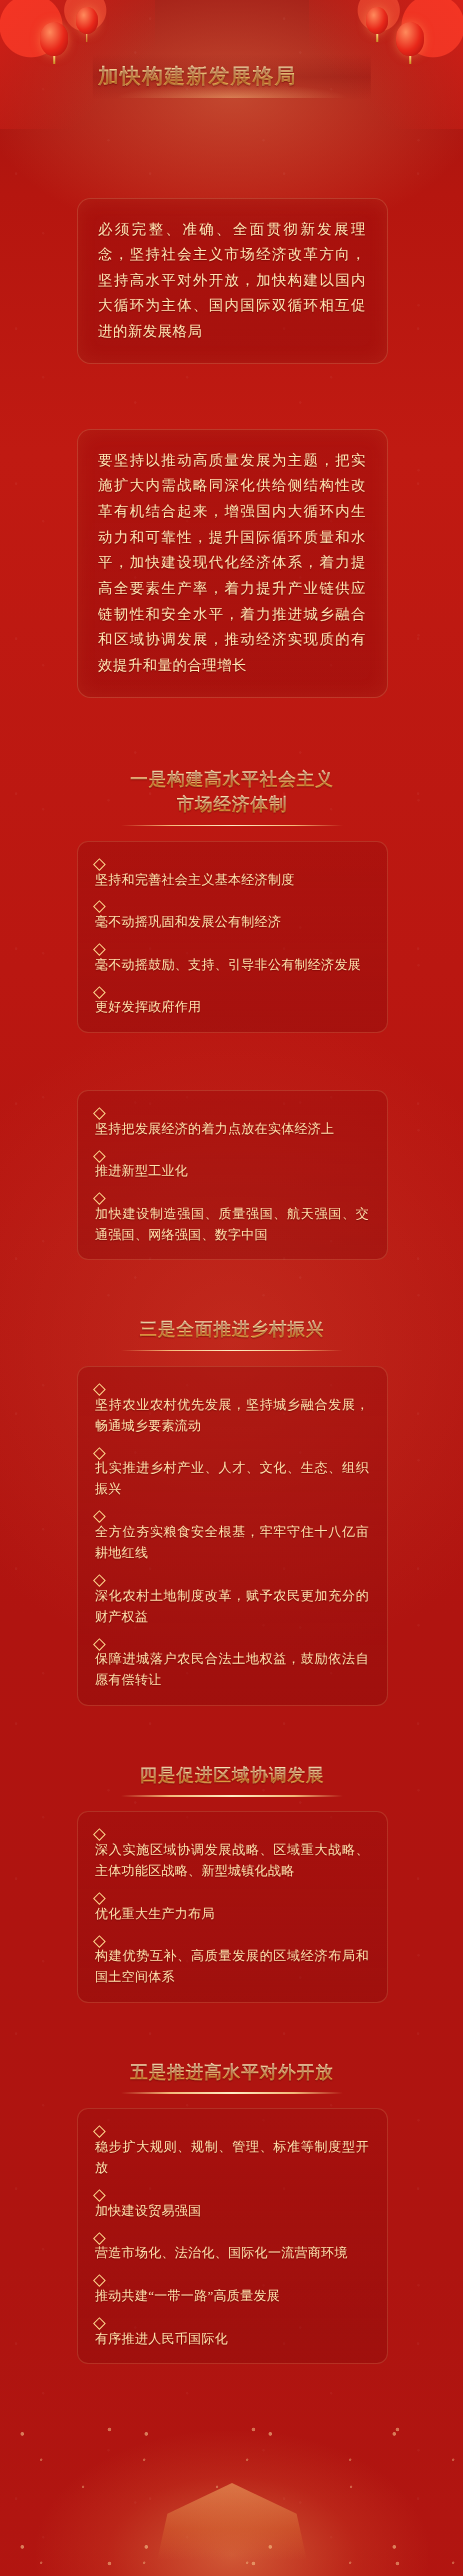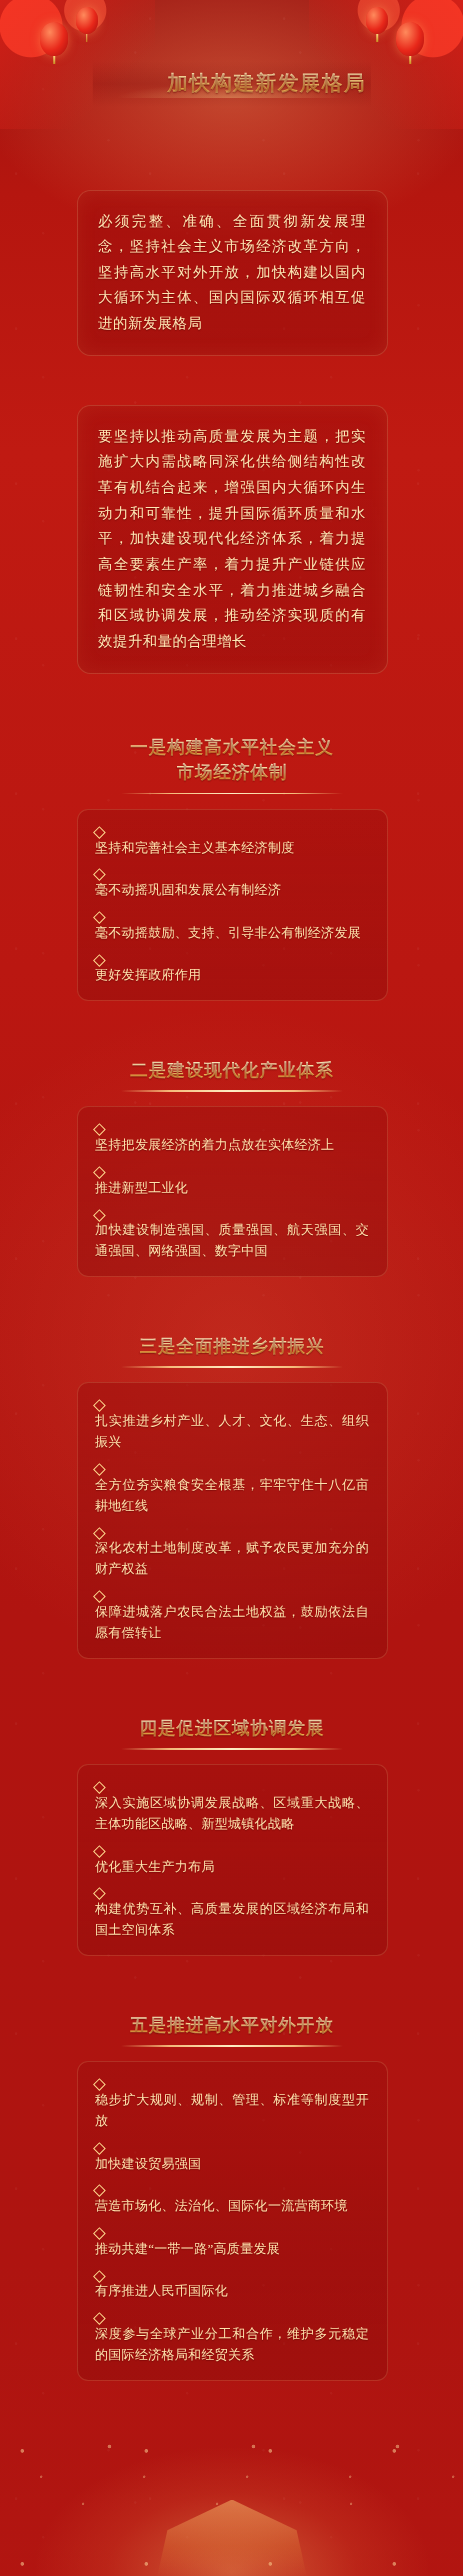--- a/index.html
+++ b/index.html
@@ -93,24 +93,24 @@
     width: 330px;
     height: 49px;
     background:
       radial-gradient(ellipse 165px 20.6px at 50% 100%, rgba(255,214,140,0.40), rgba(255,214,140,0) 70%);
   }
 
   .title-plate {
     position: absolute;
     left: 50%;
     transform: translateX(-50%);
-    top: 61px;
+    top: 54px;
     width: 268px;
     padding: 8.2px 5.2px 9.3px;
-    text-align: right;
+    text-align: left;
     background: linear-gradient(180deg, rgba(146,12,12,0.0) 0%, rgba(120,8,8,0.25) 50%, rgba(146,12,12,0.0) 100%);
   }
   .title-line {
     font-family: "Liberation Serif", serif;
     font-weight: bold;
     font-size: 20.6px;
     letter-spacing: 1.5px;
     line-height: 1.38;
     color: #ffe9b0;
     background: linear-gradient(180deg,#fff4d0 0%,#ffd77e 45%,#f0b34a 70%,#ffe8ae 100%);
@@ -123,21 +123,21 @@
   
   .content {
     position: relative;
     padding: 0 49px;
     box-sizing: border-box;
   }
 
   
   .quote-card {
     position: relative;
-    margin: 4px auto;
+    margin: 12px auto;
     width: 311px;
     border-radius: 13.4px;
     background: linear-gradient(180deg, rgba(160,14,12,0.55) 0%, rgba(140,10,10,0.42) 100%);
     border: 0.5px solid rgba(255,200,140,0.22);
     box-shadow: inset 0 0 20.6px rgba(255,150,90,0.10);
     padding: 17.5px 20.6px 18.5px;
     box-sizing: border-box;
   }
   .quote-card p {
     margin: 0;
@@ -346,24 +346,20 @@
         <span class="btxt">毫不动摇鼓励、支持、引导非公有制经济发展</span>
       </div>
       <div class="bullet">
         <span class="diamond"></span>
         <span class="btxt">更好发挥政府作用</span>
       </div>
     </div>
 
     <div class="gap-110"></div>
 
-    <div class="sec-head">
-      <div class="txt">二是建设现代化产业体系</div>
-      <div class="rule"></div>
-    </div>
     <div class="list-card">
       <div class="bullet">
         <span class="diamond"></span>
         <span class="btxt">坚持把发展经济的着力点放在实体经济上</span>
       </div>
       <div class="bullet">
         <span class="diamond"></span>
         <span class="btxt">推进新型工业化</span>
       </div>
       <div class="bullet">
@@ -374,20 +370,24 @@
 
     <div class="gap-110"></div>
 
     <div class="sec-head">
       <div class="txt">三是全面推进乡村振兴</div>
       <div class="rule"></div>
     </div>
     <div class="list-card">
       <div class="bullet">
         <span class="diamond"></span>
+        <span class="btxt">坚持农业农村优先发展，坚持城乡融合发展，畅通城乡要素流动</span>
+      </div>
+      <div class="bullet">
+        <span class="diamond"></span>
         <span class="btxt">扎实推进乡村产业、人才、文化、生态、组织振兴</span>
       </div>
       <div class="bullet">
         <span class="diamond"></span>
         <span class="btxt">全方位夯实粮食安全根基，牢牢守住十八亿亩耕地红线</span>
       </div>
       <div class="bullet">
         <span class="diamond"></span>
         <span class="btxt">深化农村土地制度改革，赋予农民更加充分的财产权益</span>
       </div>
@@ -437,24 +437,20 @@
         <span class="diamond"></span>
         <span class="btxt">营造市场化、法治化、国际化一流营商环境</span>
       </div>
       <div class="bullet">
         <span class="diamond"></span>
         <span class="btxt">推动共建“一带一路”高质量发展</span>
       </div>
       <div class="bullet">
         <span class="diamond"></span>
         <span class="btxt">有序推进人民币国际化</span>
-      </div>
-      <div class="bullet">
-        <span class="diamond"></span>
-        <span class="btxt">深度参与全球产业分工和合作，维护多元稳定的国际经济格局和经贸关系</span>
       </div>
     </div>
 
   </div>
 
   <div class="footer">
     <div class="glow"></div>
     <div class="confetti"></div>
     <div class="gate"></div>
     <div class="brand">

